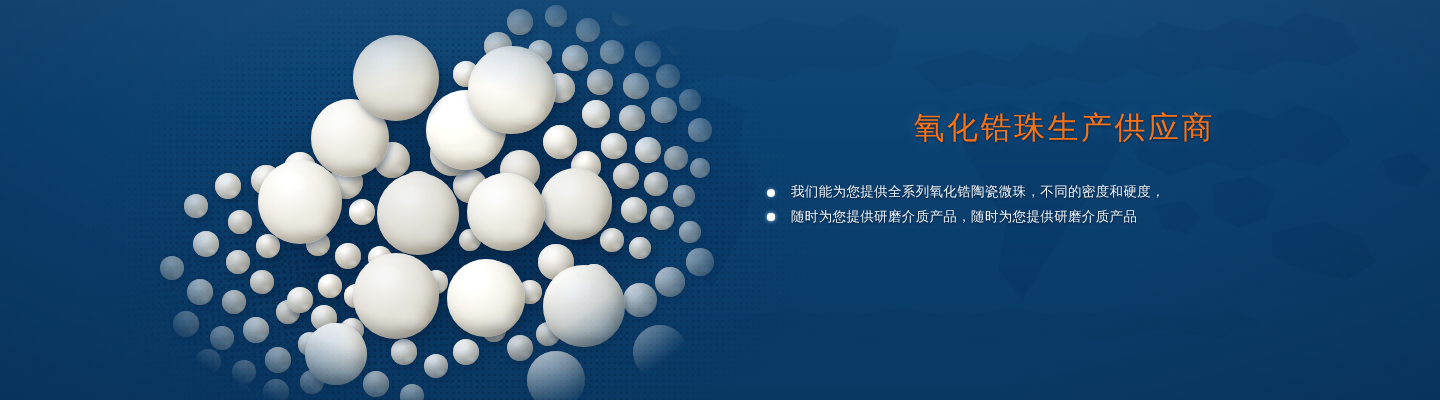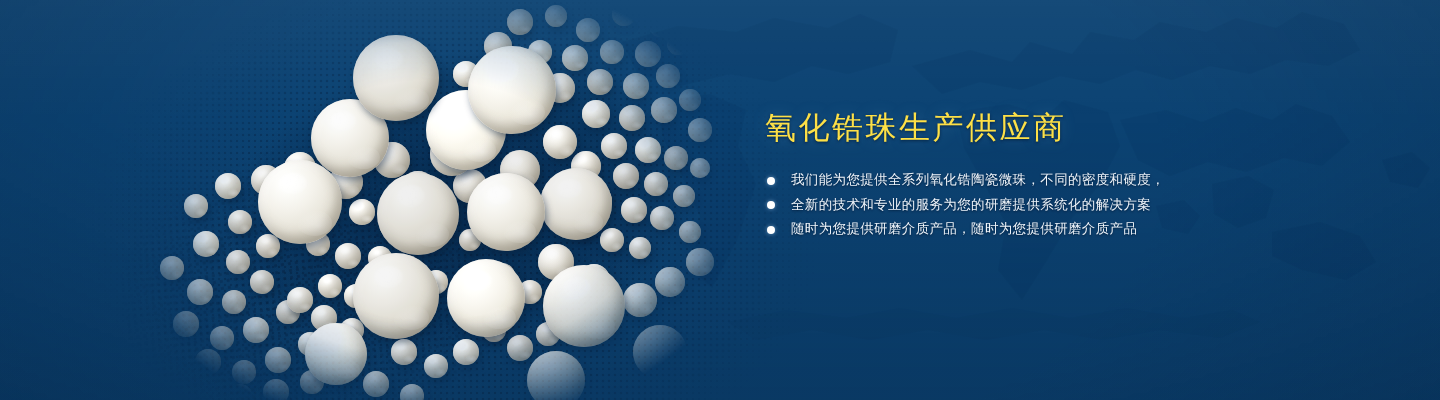--- a/index.html
+++ b/index.html
@@ -104,28 +104,29 @@
 
   
   #copy {
     position:absolute;
     left:765px; top:108px;
     width:450px;
   }
   #headline {
     font-size:31px;
     font-weight:400;
-    color:#fde047;
+    color:#f97316;
     letter-spacing:2.5px;
     line-height:40px;
     text-shadow:0 1px 3px rgba(2,20,44,0.75), 0 0 16px rgba(120,190,240,0.25);
     white-space:nowrap;
+    text-align:right;
   }
   #bullets {
-    margin-top:20px;
+    margin-top:32px;
     list-style:none;
   }
   .bullet {
     position:relative;
     padding-left:26px;
     font-size:13.5px;
     line-height:23.5px;
     color:#eef4fa;
     letter-spacing:0.35px;
     text-shadow:0 1px 2px rgba(2,18,40,0.7);
@@ -295,21 +296,20 @@
 
     <ul id="bullets">
 
       <li class="bullet">
         <span class="dot"></span>
         <span>我们能为您提供全系列氧化锆陶瓷微珠，不同的密度和硬度，</span>
       </li>
 
       <li class="bullet">
         <span class="dot"></span>
-        <span>全新的技术和专业的服务为您的研磨提供系统化的解决方案</span>
       </li>
 
       <li class="bullet">
         <span class="dot"></span>
         <span>随时为您提供研磨介质产品，随时为您提供研磨介质产品</span>
       </li>
 
     </ul>
   </div>
 

